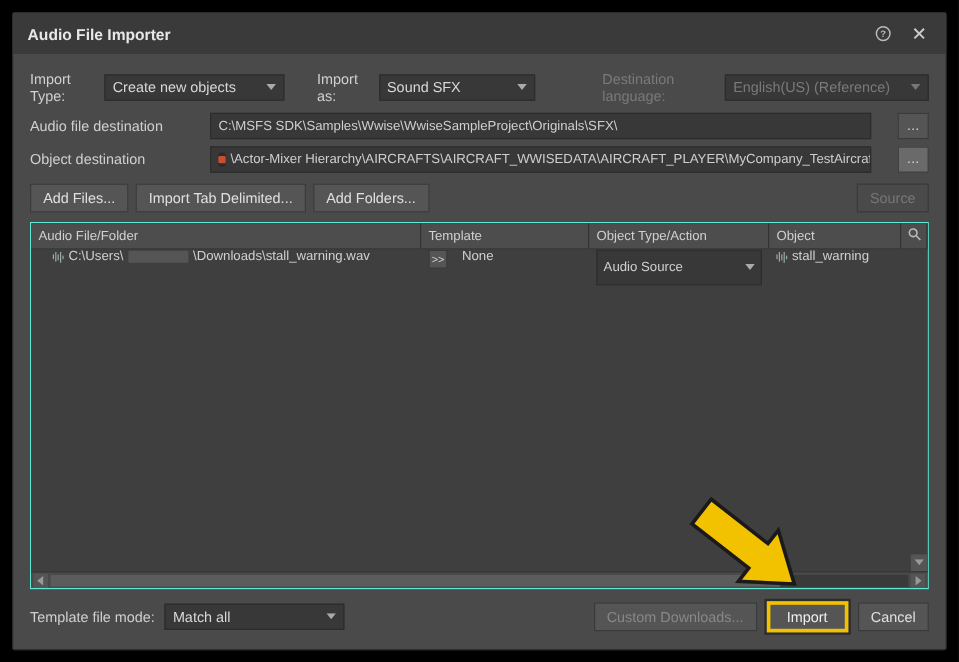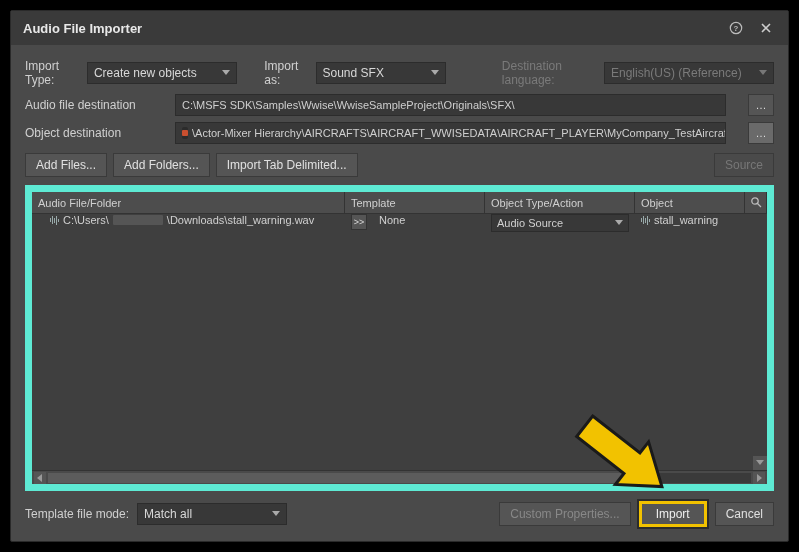--- a/index.html
+++ b/index.html
@@ -43,37 +43,37 @@
     font-size:11px;
   }
   .btn {
     background:#555; border:1px solid #3a3a3a; height:24px;
     padding:0 10px; color:#e0e0e0; font-size:12px; cursor:pointer;
     display:inline-flex; align-items:center;
   }
   .btn.disabled { color:#777; background:#4a4a4a; cursor:default; }
   .btn.dim { color:#888; }
   .button-row { display:flex; gap:6px; padding:6px 0; align-items:center; }
-  .table { flex:1; display:flex; flex-direction:column; border:7px solid #5eead4; background:#3f3f3f; margin-top:2px; min-height:0; }
+  .table { flex:1; display:flex; flex-direction:column; border:1px solid #5eead4; background:#3f3f3f; margin-top:2px; min-height:0; }
   .thead { display:flex; background:#4d4d4d; border-bottom:1px solid #333; height:22px; }
   .th { color:#d0d0d0; font-size:11px; padding:3px 6px; border-right:1px solid #333; display:flex; align-items:center; }
   .th.col-file { flex:1; min-width:260px; }
   .th.col-tpl { width:140px; }
   .th.col-type { width:150px; }
   .th.col-obj { width:110px; }
   .th.col-search { width:22px; justify-content:center; padding:0; }
   .tbody { flex:1; overflow:hidden; background:#3f3f3f; position:relative; }
   .trow { display:flex; height:22px; align-items:flex-start; }
   .td { font-size:11px; color:#d0d0d0; padding:0 6px; display:flex; align-items:center; gap:4px; overflow:hidden; white-space:nowrap; }
   .td.col-file { flex:1; min-width:260px; padding-left:18px; }
   .td.col-gt { width:28px; justify-content:center; }
   .td.col-tpl { width:112px; }
   .td.col-type { width:150px; }
   .td.col-obj { width:132px; }
-  .inner-drop { background:#383838; border:1px solid #2c2c2c; height:18px; display:flex; align-items:center; padding:0 5px; width:100%; gap:4px; }
+  .inner-drop { background:#383838; border:1px solid #2c2c2c; height:30px; display:flex; align-items:center; padding:0 5px; width:100%; gap:4px; }
   .inner-drop .caret { margin-left:auto; }
   .gt-box { background:#555; border:1px solid #333; width:22px; height:16px; display:flex; align-items:center; justify-content:center; font-size:9px; color:#ddd; }
   .hscroll { height:14px; background:#4a4a4a; display:flex; align-items:center; padding:0 2px; gap:2px; border-top:1px solid #333;}
   .hs-btn { width:12px; height:12px; background:#555; display:flex; align-items:center; justify-content:center; }
   .hs-track { flex:1; height:10px; background:#3a3a3a; position:relative; }
   .hs-thumb { position:absolute; left:0; top:0; height:10px; width:85%; background:#5c5c5c; }
   .vs-btn { position:absolute; right:0; width:14px; height:14px; background:#555; display:flex; align-items:center; justify-content:center; }
   .footer { display:flex; align-items:center; gap:8px; padding-top:10px; }
   .footer .spacer { flex:1; }
   .caret svg, .tri svg { display:block; }
@@ -173,24 +173,24 @@
       <div class="icon-btn" style="background:#6a6a6a">
         <span>…</span>
       </div>
     </div>
 
     <div class="button-row">
       <div class="btn">
           <span>Add Files...</span>
         </div>
       <div class="btn">
+          <span>Import Tab Delimited...</span>
+        </div>
+      <div class="btn">
           <span>Add Folders...</span>
-        </div>
-      <div class="btn">
-          <span>Import Tab Delimited...</span>
         </div>
       <div style="flex:1"></div>
       <div class="btn disabled">
           <span>Source</span>
         </div>
     </div>
 
     <div class="table">
       <div class="thead">
         <div class="th col-file">Audio File/Folder</div>
@@ -275,21 +275,21 @@
       <div class="dropdown" style="min-width:150px">
         <span>Match all</span>
         <span class="caret">
             <svg width="8" height="6">
               <path d="M0 0 L8 0 L4 5 Z" fill="#aaa"></path>
             </svg>
           </span>
       </div>
       <div class="spacer"></div>
       <div class="btn dim">
-          <span>Custom Properties...</span>
+          <span>Custom Downloads...</span>
         </div>
       <div class="highlight-btn">
           <span>Import</span>
         </div>
       <div class="btn">
           <span>Cancel</span>
         </div>
     </div>
 
   </div>

